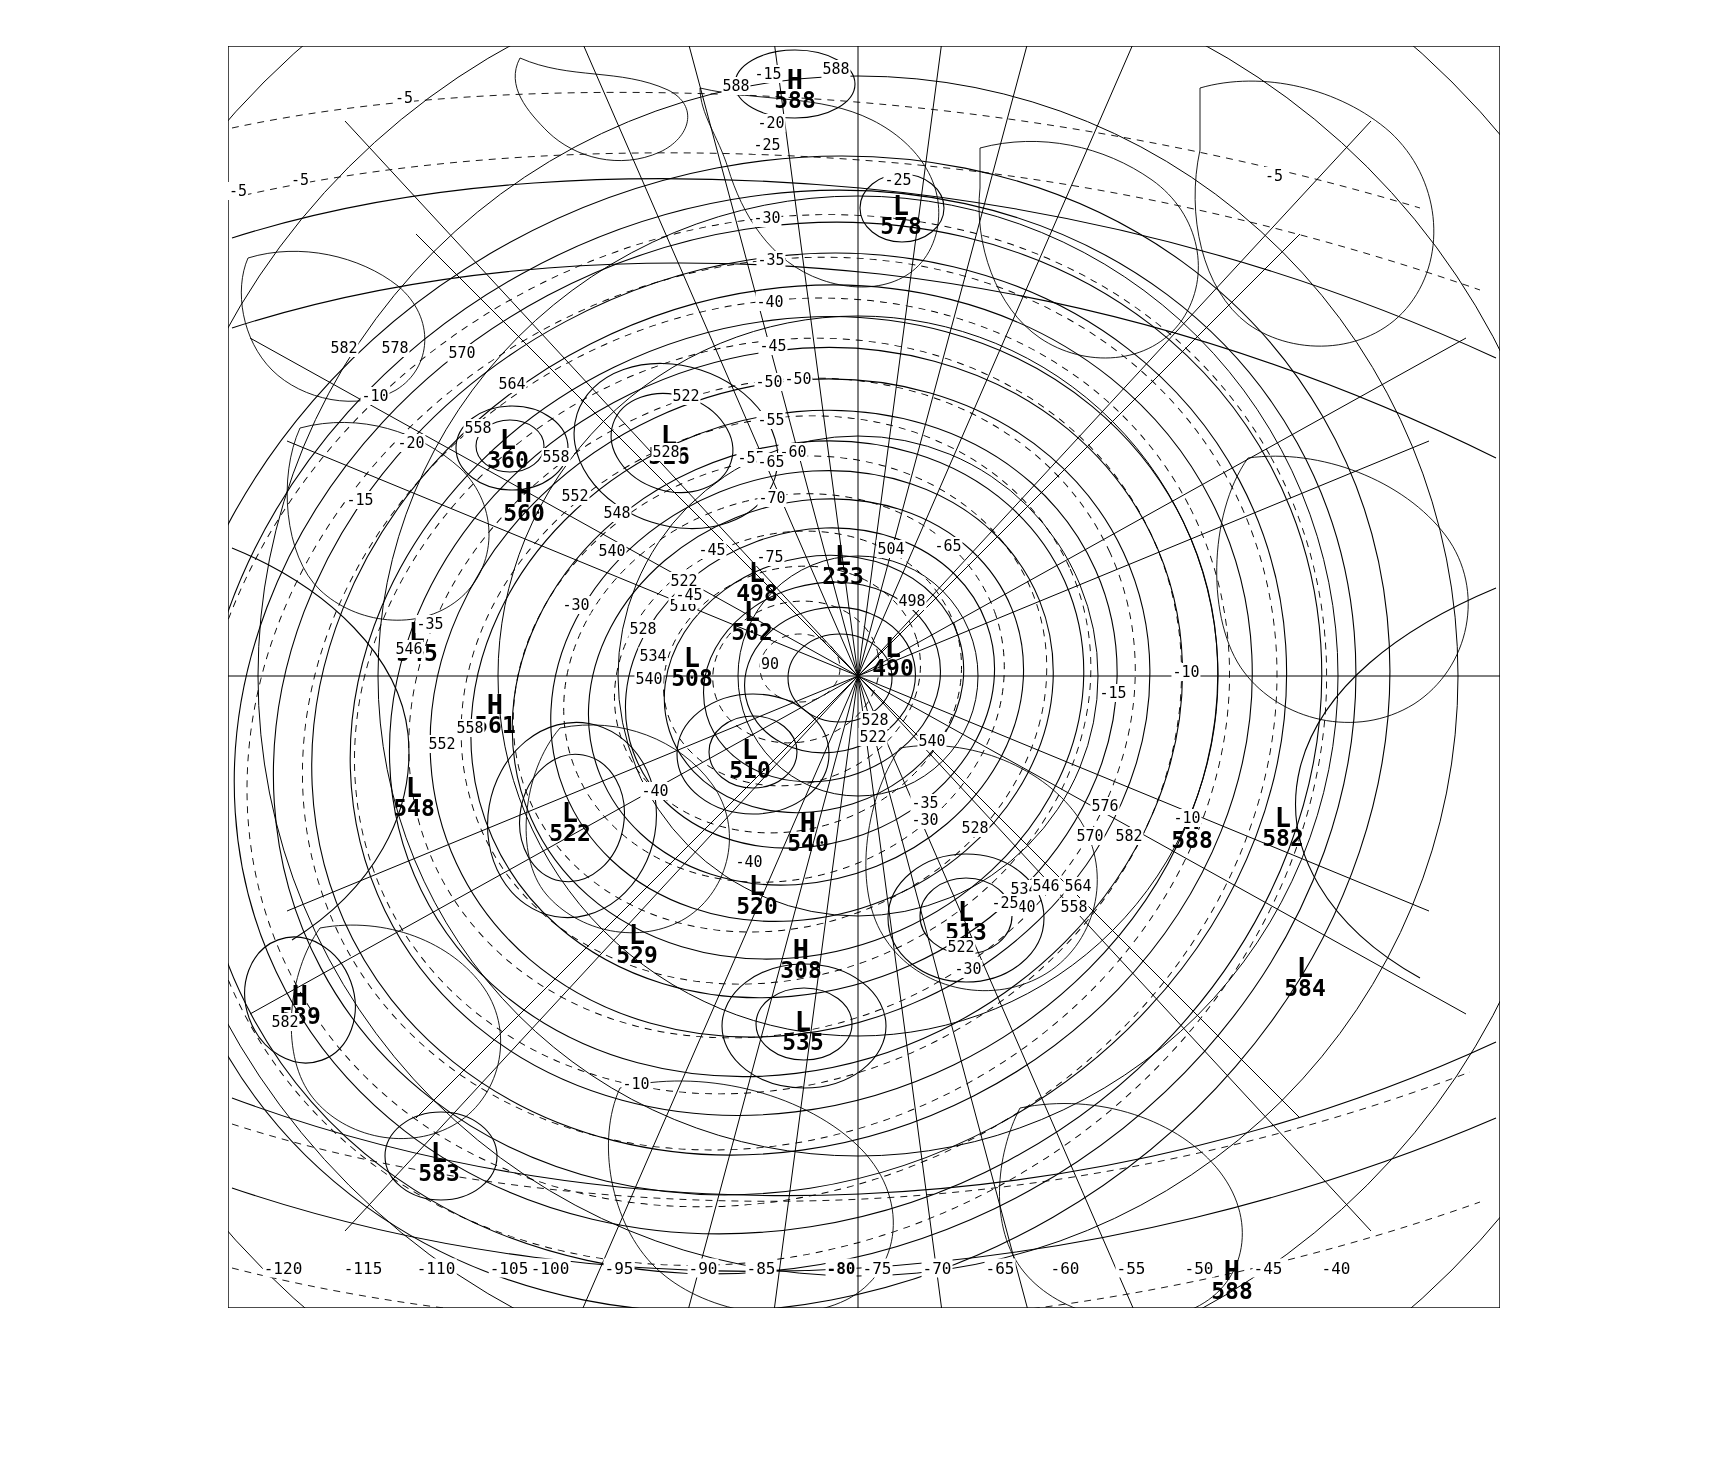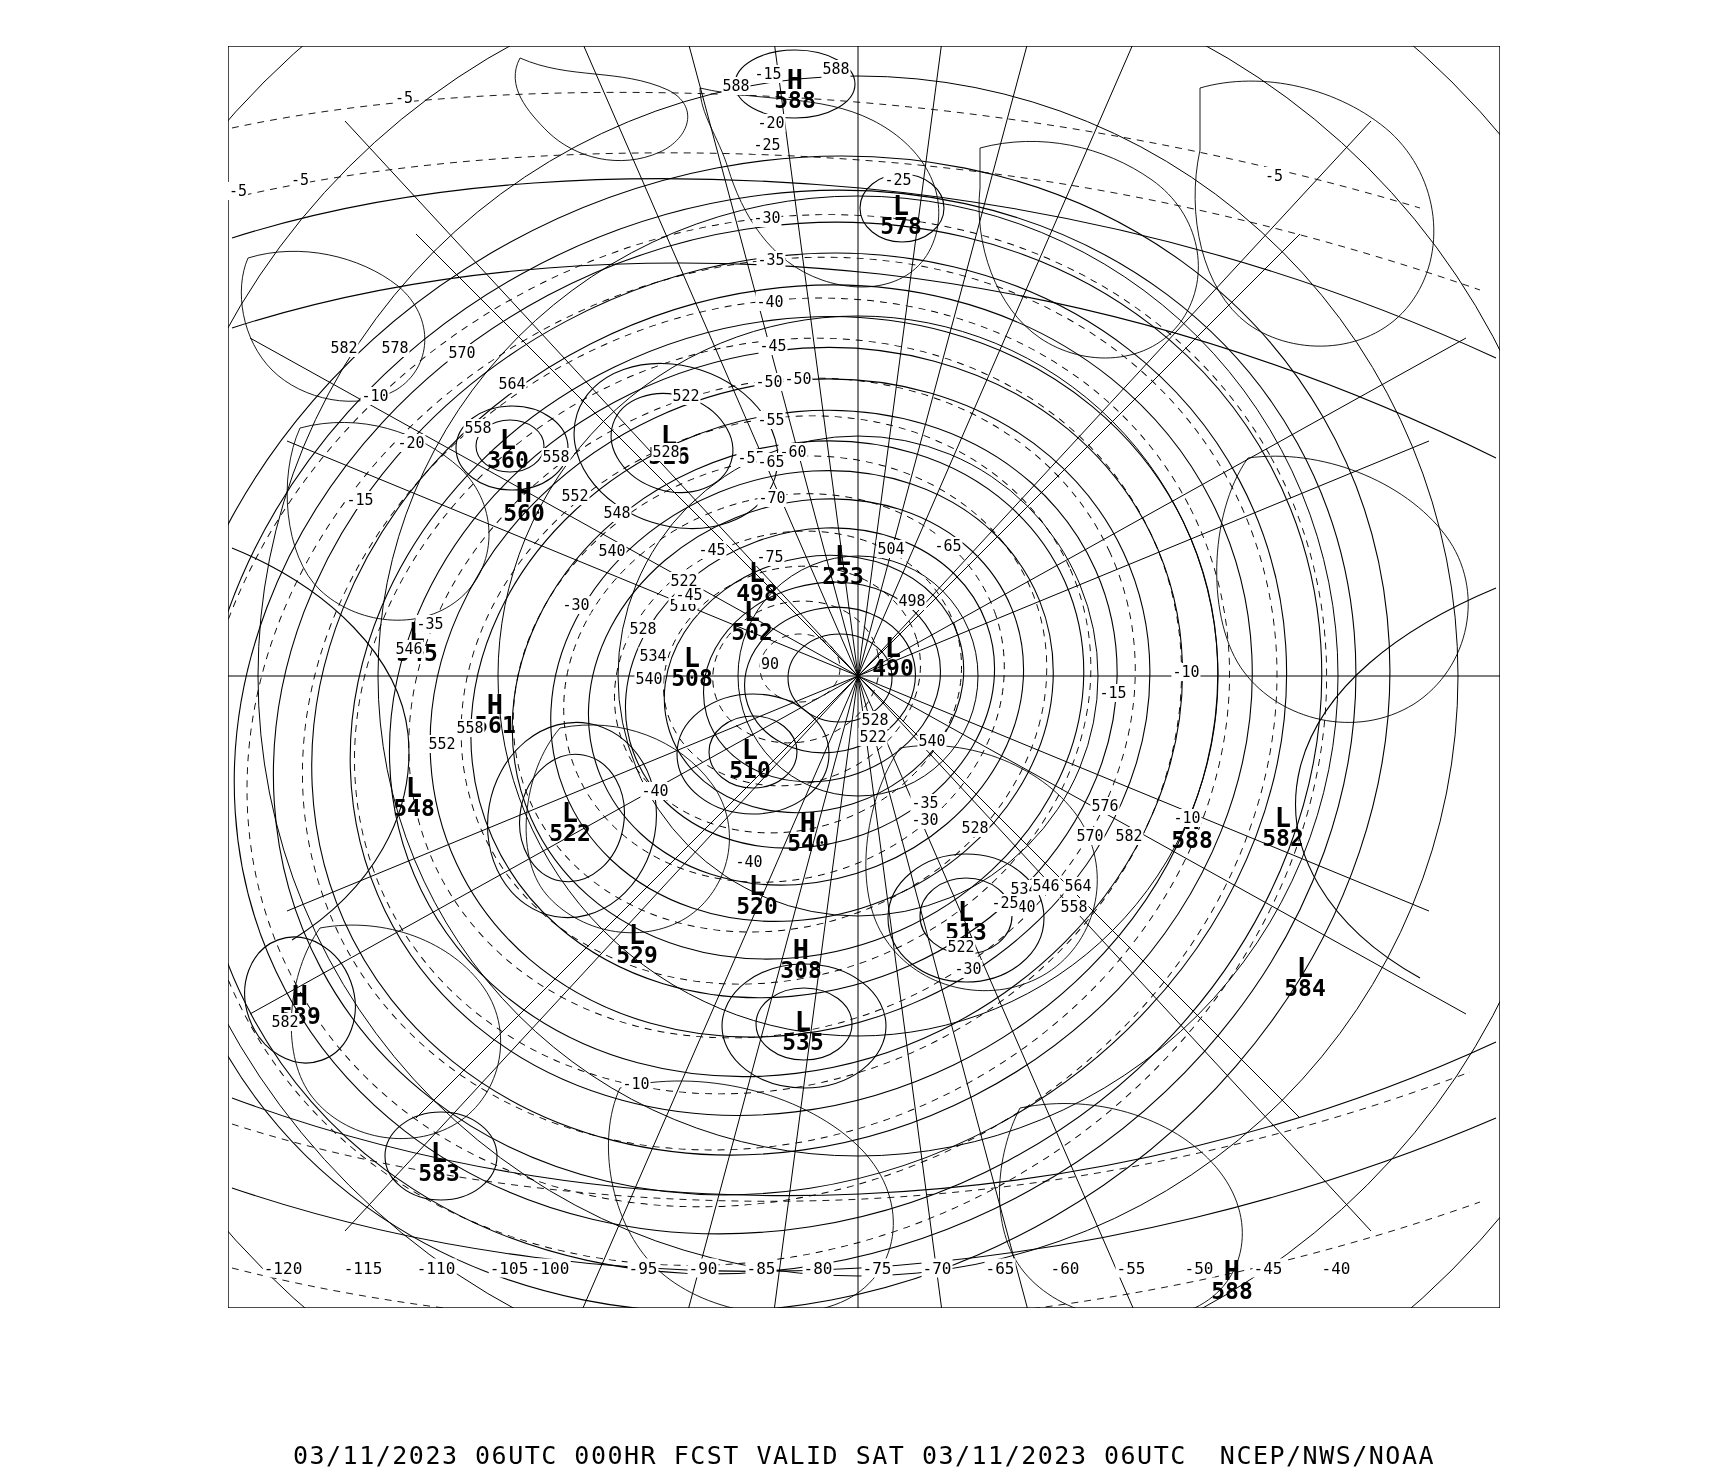--- a/index.html
+++ b/index.html
@@ -349,29 +349,28 @@
         <div class="tlabel" style="left: 1113px; top: 665px;">-15</div>
         <div class="tlabel" style="left: 1186px; top: 644px;">-10</div>
         <div class="tlabel" style="left: 636px; top: 1056px;">-10</div>
         <div class="tlabel" style="left: 770px; top: 636px;">90</div>
         <div class="tlabel" style="left: 1005px; top: 875px;">-25</div>
         <div class="axlabel" style="left: 283px; top: 1240px;">-120</div>
         <div class="axlabel" style="left: 363px; top: 1240px;">-115</div>
         <div class="axlabel" style="left: 436px; top: 1240px;">-110</div>
         <div class="axlabel" style="left: 509px; top: 1240px;">-105</div>
         <div class="axlabel" style="left: 550px; top: 1240px;">-100</div>
-        <div class="axlabel" style="left: 643px; top: 1240px;">-95</div>
+        <div class="axlabel" style="left: 619px; top: 1240px;">-95</div>
         <div class="axlabel" style="left: 703px; top: 1240px;">-90</div>
         <div class="axlabel" style="left: 761px; top: 1240px;">-85</div>
-        <div class="axlabel" style="left: 818px; top: 1240px;">-80</div>
+        <div class="axlabel" style="left: 841px; top: 1240px; font-weight: bold;">-80</div>
         <div class="axlabel" style="left: 877px; top: 1240px;">-75</div>
         <div class="axlabel" style="left: 937px; top: 1240px;">-70</div>
         <div class="axlabel" style="left: 1000px; top: 1240px;">-65</div>
         <div class="axlabel" style="left: 1065px; top: 1240px;">-60</div>
         <div class="axlabel" style="left: 1131px; top: 1240px;">-55</div>
         <div class="axlabel" style="left: 1199px; top: 1240px;">-50</div>
         <div class="axlabel" style="left: 1268px; top: 1240px;">-45</div>
         <div class="axlabel" style="left: 1336px; top: 1240px;">-40</div>
       </div>
   </div>
 
-  <div class="footer">03/11/2023 06UTC 000HR FCST VALID SAT 03/11/2023 06UTC  NCEP/NWS/NOAA</div>
 </div>
 
 </body></html>

